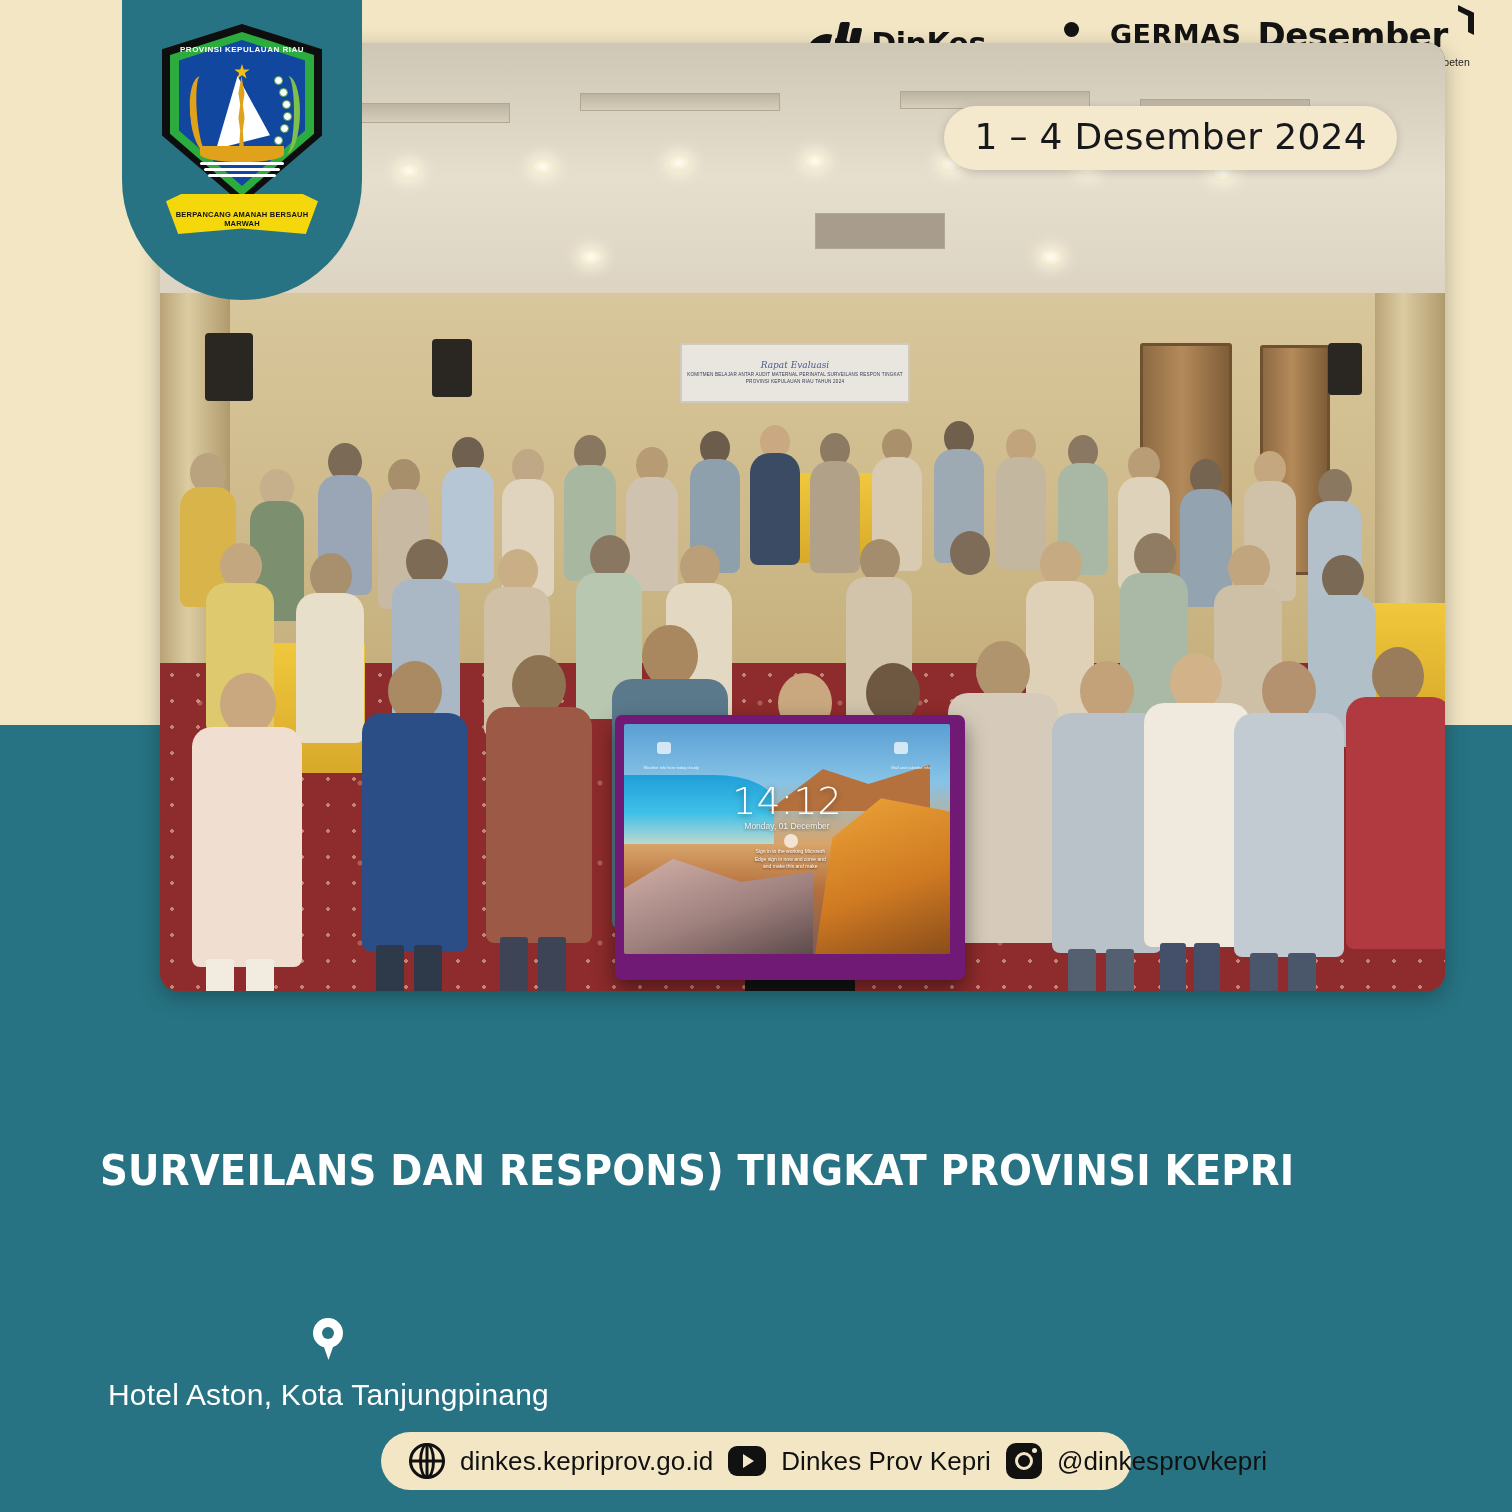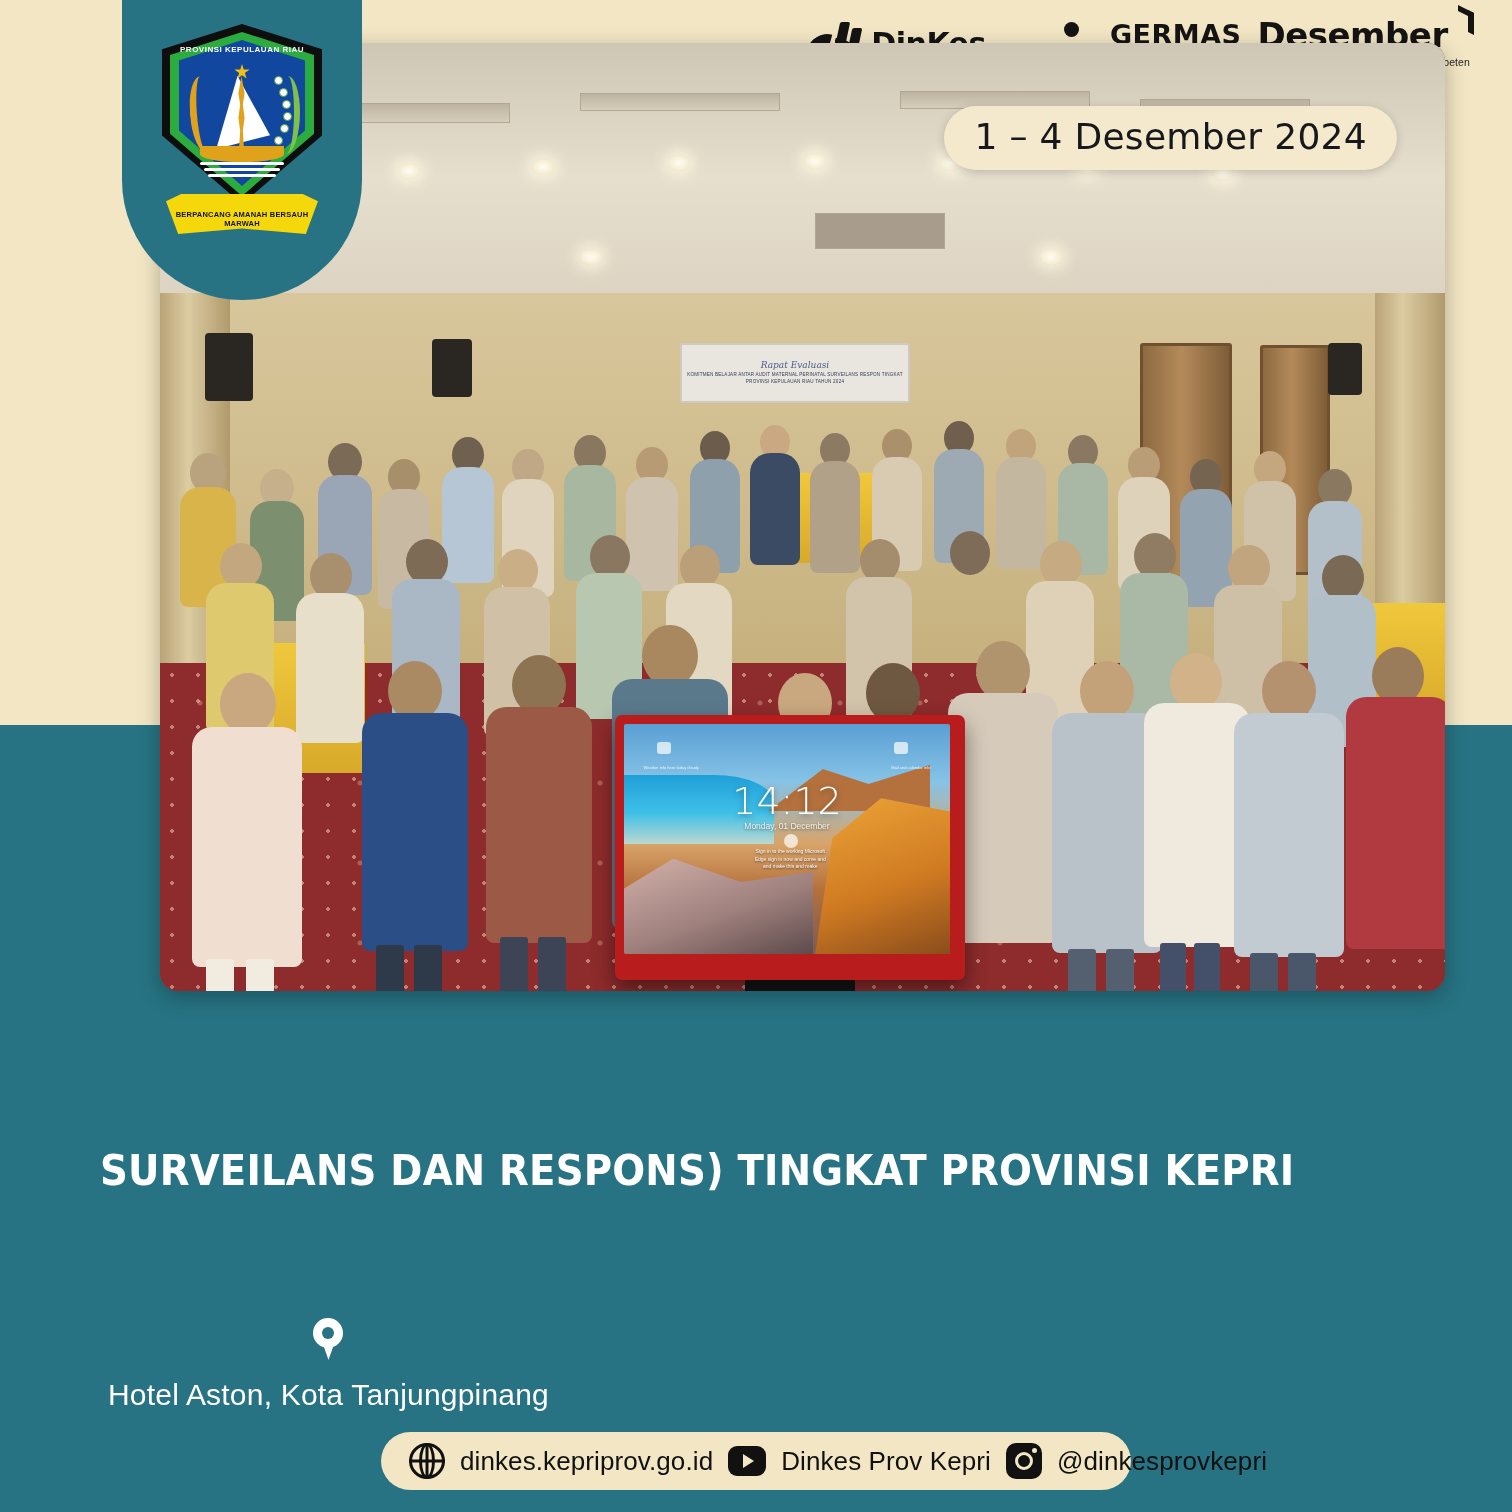--- a/index.html
+++ b/index.html
@@ -248,21 +248,21 @@
   
   .crowd { position:absolute; left:0; top:330px; width:100%; height:620px; }
   .person { position:absolute; }
   .p-head { position:absolute; border-radius:50%; }
   .p-body { position:absolute; border-radius:20px 20px 8px 8px; }
   .p-leg { position:absolute; background:#2e3a4a; border-radius:3px; }
 
   
   .tv {
     position:absolute; left:455px; top:672px; width:350px; height:265px;
-    background:#b91c1c; border-radius:7px; padding:9px 15px 26px 9px;
+    background:#701a75; border-radius:7px; padding:9px 15px 26px 9px;
     box-shadow: 0 10px 22px rgba(0,0,0,0.45);
     z-index: 5;
   }
   .tv-screen {
     position:relative; width:100%; height:100%; overflow:hidden; border-radius:2px;
     background: linear-gradient(#5a9fd4 0%, #86c3e6 25%, #d8a46a 52%, #b5703c 72%, #7d5a56 100%);
   }
   .tv-sea {
     position:absolute; left:0; top:22%; width:46%; height:30%;
     background: linear-gradient(#1f9fd8, #3fc0e8 55%, #bcd8cf);

